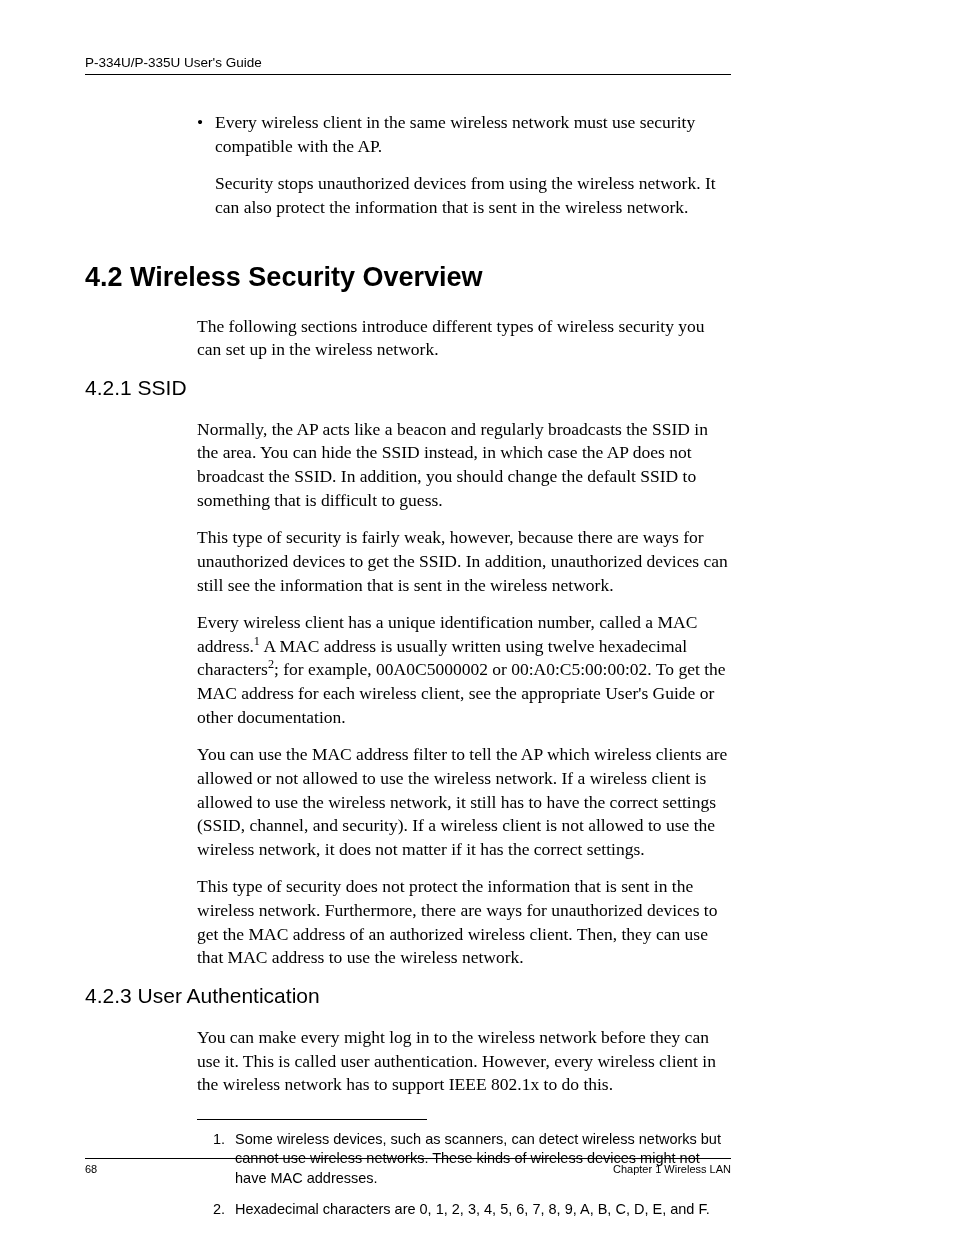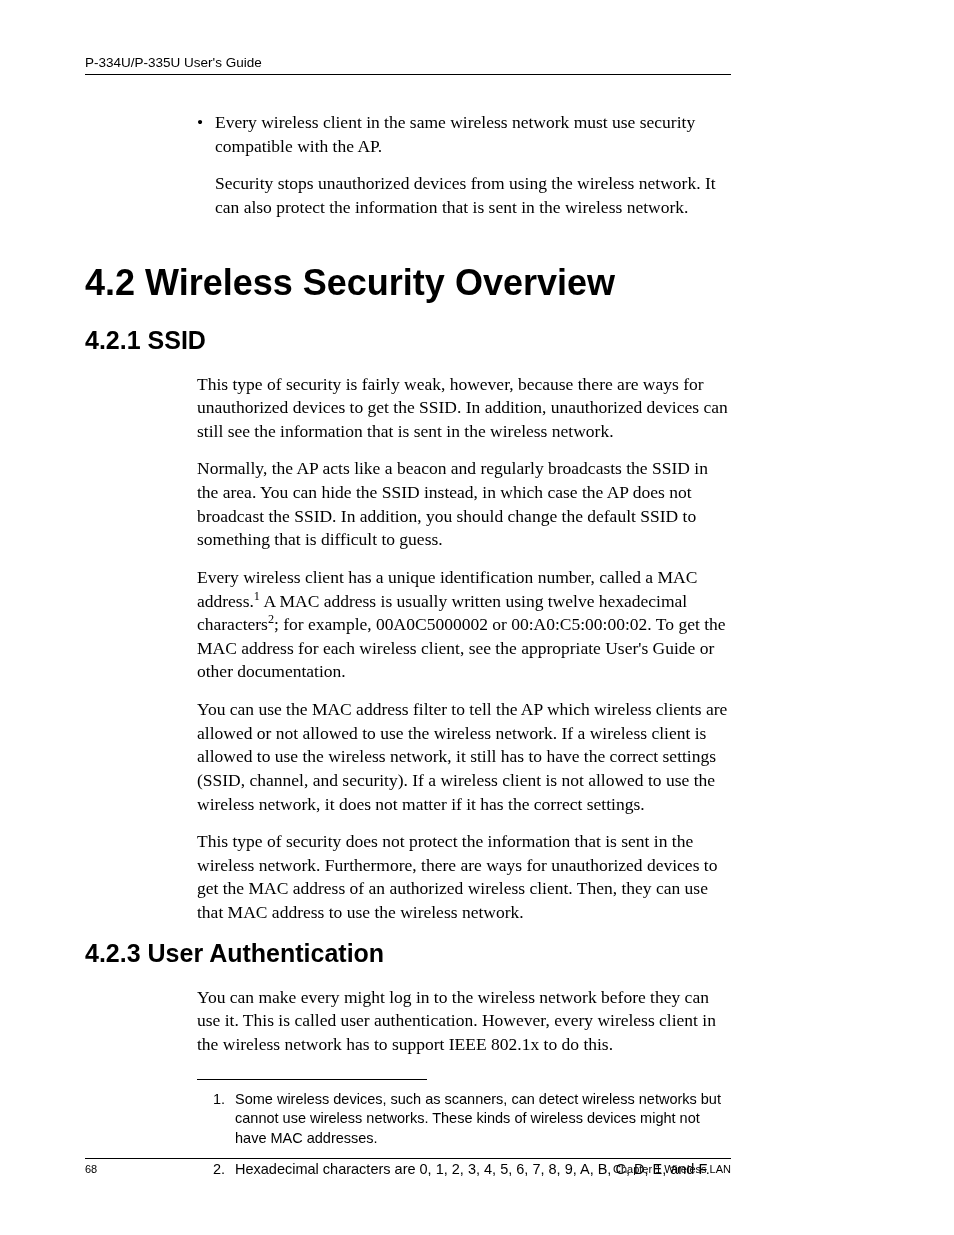--- a/index.html
+++ b/index.html
@@ -50,27 +50,27 @@
     line-height: 1.35;
     margin-bottom: 14px;
   }
   .para-after-bullet {
     margin-left: 18px;
     margin-top: 12px;
   }
   h1.section {
     font-family: Arial, Helvetica, sans-serif;
     font-weight: bold;
-    font-size: 36px;
+    font-size: 27px;
     margin: 42px 0 22px 0;
   }
   h2.subsection {
     font-family: Arial, Helvetica, sans-serif;
-    font-weight: bold;
-    font-size: 25px;
+    font-weight: normal;
+    font-size: 21px;
     margin: 12px 0 18px 0;
   }
   sup {
     font-size: 0.7em;
     vertical-align: super;
     line-height: 0;
   }
   .footnote-rule {
     border: none;
     border-top: 1px solid #000;
@@ -124,25 +124,28 @@
 
   <div class="body-indent">
     <div class="bullet-row">
       <div class="bullet-dot">•</div>
       <div class="bullet-text">Every wireless client in the same wireless network must use security compatible with the AP.</div>
     </div>
     <div class="para para-after-bullet">Security stops unauthorized devices from using the wireless network. It can also protect the information that is sent in the wireless network.</div>
   </div>
 
   <h1 class="section">4.2  Wireless Security Overview</h1>
+  <div class="body-indent">
+    <div class="para">The following sections introduce different types of wireless security you can set up in the wireless network.</div>
+  </div>
 
   <h2 class="subsection">4.2.1  SSID</h2>
   <div class="body-indent">
+    <div class="para">Normally, the AP acts like a beacon and regularly broadcasts the SSID in the area. You can hide the SSID instead, in which case the AP does not broadcast the SSID. In addition, you should change the default SSID to something that is difficult to guess.</div>
     <div class="para">This type of security is fairly weak, however, because there are ways for unauthorized devices to get the SSID. In addition, unauthorized devices can still see the information that is sent in the wireless network.</div>
-    <div class="para">Normally, the AP acts like a beacon and regularly broadcasts the SSID in the area. You can hide the SSID instead, in which case the AP does not broadcast the SSID. In addition, you should change the default SSID to something that is difficult to guess.</div>
   </div>
 
   <div class="body-indent">
     <div class="para">
       <span>Every wireless client has a unique identification number, called a MAC address.</span><sup>1</sup><span> A MAC address is usually written using twelve hexadecimal characters</span><sup>2</sup><span>; for example, 00A0C5000002 or 00:A0:C5:00:00:02. To get the MAC address for each wireless client, see the appropriate User's Guide or other documentation.</span>
     </div>
     <div class="para">You can use the MAC address filter to tell the AP which wireless clients are allowed or not allowed to use the wireless network. If a wireless client is allowed to use the wireless network, it still has to have the correct settings (SSID, channel, and security). If a wireless client is not allowed to use the wireless network, it does not matter if it has the correct settings.</div>
     <div class="para">This type of security does not protect the information that is sent in the wireless network. Furthermore, there are ways for unauthorized devices to get the MAC address of an authorized wireless client. Then, they can use that MAC address to use the wireless network.</div>
   </div>
 

